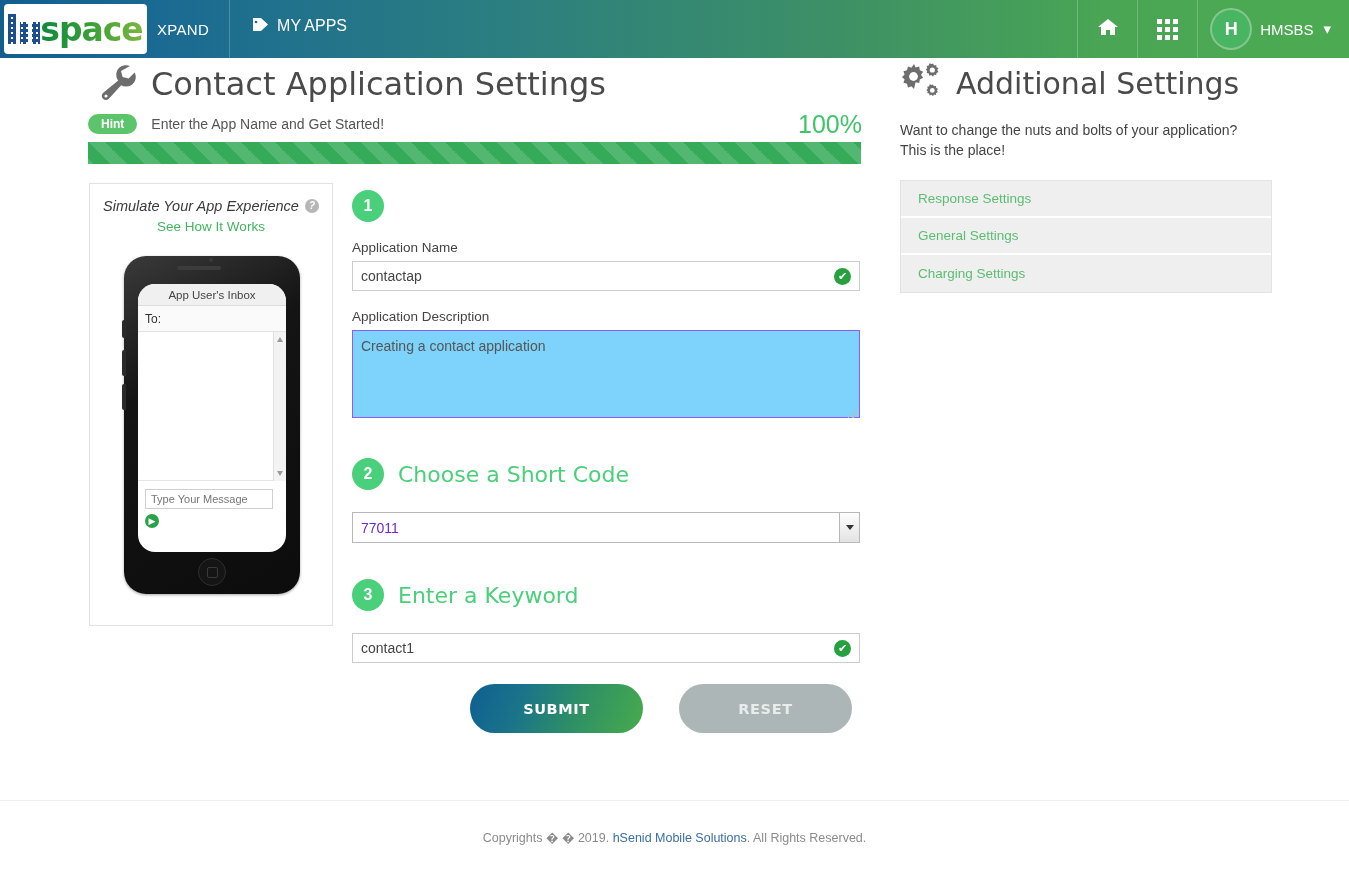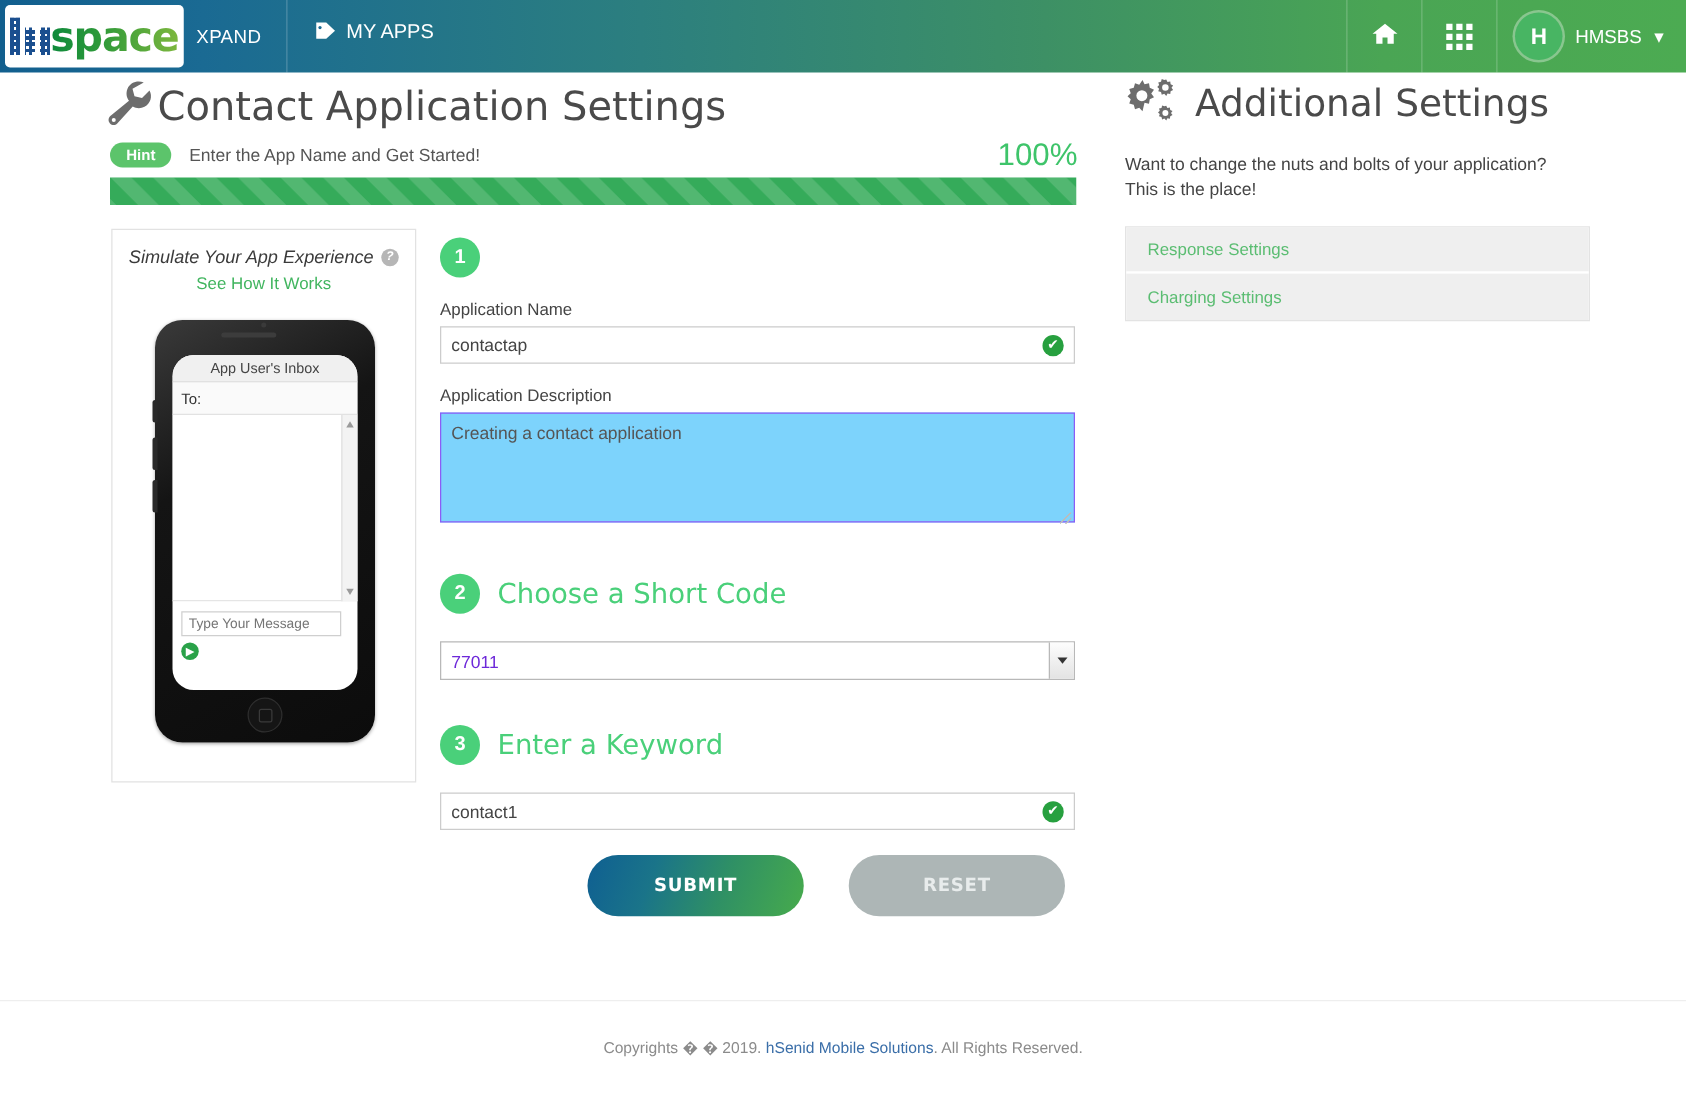--- a/index.html
+++ b/index.html
@@ -66,21 +66,21 @@
     width: 38px; height: 38px; border-radius: 50%;
     background: #48b563; color: #fff; font-weight: bold; font-size: 18px;
     display: flex; align-items: center; justify-content: center;
     box-shadow: 0 0 0 2px rgba(255,255,255,.35);
   }
   .user-name { color: #fff; font-size: 15px; }
   .grid-icon { display: grid; grid-template-columns: repeat(3, 5px); grid-gap: 3px; }
   .grid-icon i { width: 5px; height: 5px; background: #fff; display: block; }
 
   
-  .page-title-row { position: absolute; left: 82px; top: 62px; display: flex; align-items: center; }
+  .page-title-row { position: absolute; left: 97px; top: 62px; display: flex; align-items: center; gap: 10px; }
   .page-title { font-size: 32px; color: #4a4a4a; font-weight: normal; font-family: "DejaVu Sans", sans-serif; }
   .hint-row { position: absolute; left: 88px; top: 114px; display: flex; align-items: center; gap: 14px; }
   .hint-pill {
     background: #5cc46b; color: #fff; font-size: 12px; font-weight: bold;
     border-radius: 10px; padding: 3px 13px;
   }
   .hint-text { color: #555; font-size: 14px; }
   .pct { position: absolute; right: 487px; top: 110px; color: #3ec46a; font-size: 25px; }
   .progress {
     position: absolute; left: 88px; top: 142px; width: 773px; height: 22px;
@@ -383,20 +383,23 @@
     </span>
     <span class="side-title">Additional Settings</span>
   </div>
   <div class="side-desc">Want to change the nuts and bolts of your application? This is the place!</div>
 
   <div class="panel-list">
     <div class="panel-item">
       <a class="panel-link" href="#">Response Settings</a>
     </div>
     <div class="panel-item">
+      <a class="panel-link" href="#">General Settings</a>
+    </div>
+    <div class="panel-item">
       <a class="panel-link" href="#">Charging Settings</a>
     </div>
   </div>
 </div>
 
 <div class="footer">
   <div class="footer-text">
     <span>Copyrights � � 2019.</span>
     <a class="footer-link" href="#">hSenid Mobile Solutions</a><span>. All Rights Reserved.</span>
   </div>

